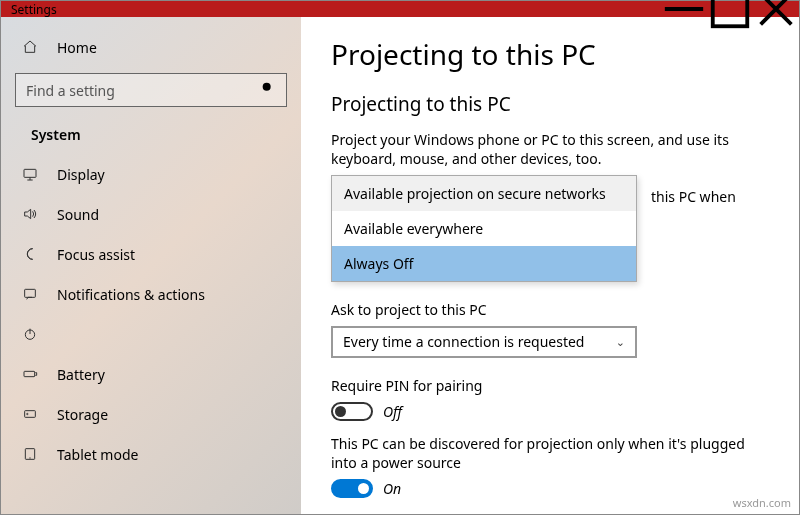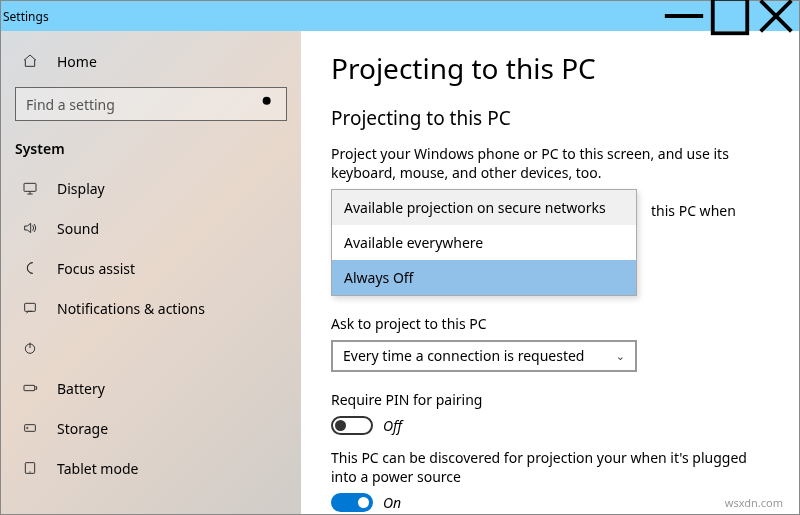--- a/index.html
+++ b/index.html
@@ -1,52 +1,52 @@
 <!DOCTYPE html>
 <html><head>
 <meta charset="utf-8">
 <style>
   * { box-sizing: border-box; margin: 0; padding: 0; font-family: "Segoe UI", -apple-system, system-ui, sans-serif; }
   body { width: 800px; height: 515px; overflow: hidden; background: #fff; font-size: 14px; color: #000; }
   .window { width: 800px; height: 515px; border: 1px solid #888; display: flex; flex-direction: column; position: relative; }
-  .titlebar { height: 30px; display: flex; align-items: center; justify-content: space-between; background: #7dd3fc; padding-left: 2px; }
+  .titlebar { height: 16px; display: flex; align-items: center; justify-content: space-between; background: #b91c1c; padding-left: 10px; }
   .titlebar-title { font-size: 12px; }
   .titlebar-controls { display: flex; }
   .titlebar-btn { width: 46px; height: 30px; display: flex; align-items: center; justify-content: center; font-size: 11px; }
   .body { flex: 1; display: flex; overflow: hidden; }
   .sidebar { width: 300px; background: linear-gradient(135deg, #d8dce0 0%, #e8d8cc 50%, #d0ccc8 100%); padding-top: 10px; height: 100%; overflow: hidden; }
   .home-row, .nav-row { display: flex; align-items: center; height: 40px; padding-left: 20px; gap: 18px; cursor: default; }
   .home-row { margin-bottom: 6px; }
   .icon { width: 18px; height: 18px; display: inline-flex; align-items: center; justify-content: center; color: #333; }
   .icon svg { width: 16px; height: 16px; stroke: currentColor; fill: none; stroke-width: 1.5; }
   .search-box { margin: 4px 14px 10px 14px; height: 34px; border: 1px solid #666; background: rgba(255,255,255,0.35); display: flex; align-items: center; padding: 0 10px; }
   .search-box input { flex: 1; border: none; background: transparent; font-size: 14px; outline: none; }
   .search-box input::placeholder { color: #555; }
   .search-icon { color: #555; }
-  .category-header { font-weight: 600; padding: 8px 20px 10px 14px; font-size: 14px; }
+  .category-header { font-weight: 600; padding: 8px 20px 10px 30px; font-size: 14px; }
   .content { flex: 1; padding: 18px 30px 10px 30px; overflow: hidden; position: relative; }
   h1 { font-size: 28px; font-weight: 400; margin-bottom: 18px; }
   h2 { font-size: 19px; font-weight: 400; margin-bottom: 14px; }
   .desc { font-size: 14px; color: #000; line-height: 1.35; margin-bottom: 6px; }
   .dropdown-wrap { position: relative; margin-bottom: 18px; }
   .dropdown-list { width: 306px; border: 1px solid #aaa; background: #fff; box-shadow: 2px 3px 6px rgba(0,0,0,0.15); position: relative; z-index: 3; }
   .dropdown-item { padding: 8px 12px; font-size: 14px; cursor: default; }
   .dropdown-item.hover { background: #f0f0f0; }
   .dropdown-item.selected { background: #91c0e8; }
   .behind-text { position: absolute; left: 320px; top: 12px; z-index: 1; font-size: 14px; }
   .field-label { font-size: 14px; margin-bottom: 7px; }
   .select-box { width: 306px; height: 32px; border: 2px solid #999; display: flex; align-items: center; padding: 0 10px; justify-content: space-between; font-size: 14px; margin-bottom: 18px; }
   .chev { font-size: 11px; color: #444; }
   .toggle-row { display: flex; align-items: center; gap: 10px; margin-bottom: 14px; font-style: italic; }
   .toggle { width: 42px; height: 19px; border-radius: 10px; border: 2px solid #333; position: relative; }
   .toggle.off .knob { position: absolute; left: 2px; top: 2px; width: 11px; height: 11px; border-radius: 50%; background: #333; }
   .toggle.on { background: #0078d4; border-color: #0078d4; }
   .toggle.on .knob { position: absolute; right: 2px; top: 2px; width: 11px; height: 11px; border-radius: 50%; background: #fff; }
   .toggle-label { font-size: 14px; }
-  .watermark { position: absolute; bottom: 4px; right: 16px; font-size: 11px; color: #999; text-align: right; }
+  .watermark { position: absolute; bottom: 4px; right: 8px; font-size: 11px; color: #999; text-align: right; }
 </style>
 </head>
 <body>
 
 <div class="window">
   <div class="titlebar">
     <span class="titlebar-title">Settings</span>
     <div class="titlebar-controls">
       <div class="titlebar-btn">
         <svg viewBox="0 0 12 12">
@@ -183,21 +183,21 @@
       </div>
 
       <div class="field-label">Require PIN for pairing</div>
       <div class="toggle-row">
         <div class="toggle off">
             <div class="knob"></div>
           </div>
         <span class="toggle-label">Off</span>
       </div>
 
-      <p class="desc">This PC can be discovered for projection your when it's plugged into a power source</p>
+      <p class="desc">This PC can be discovered for projection only when it's plugged into a power source</p>
       <div class="toggle-row">
         <div class="toggle on">
             <div class="knob"></div>
           </div>
         <span class="toggle-label">On</span>
       </div>
 
       <div class="watermark">wsxdn.com</div>
     </div>
 

